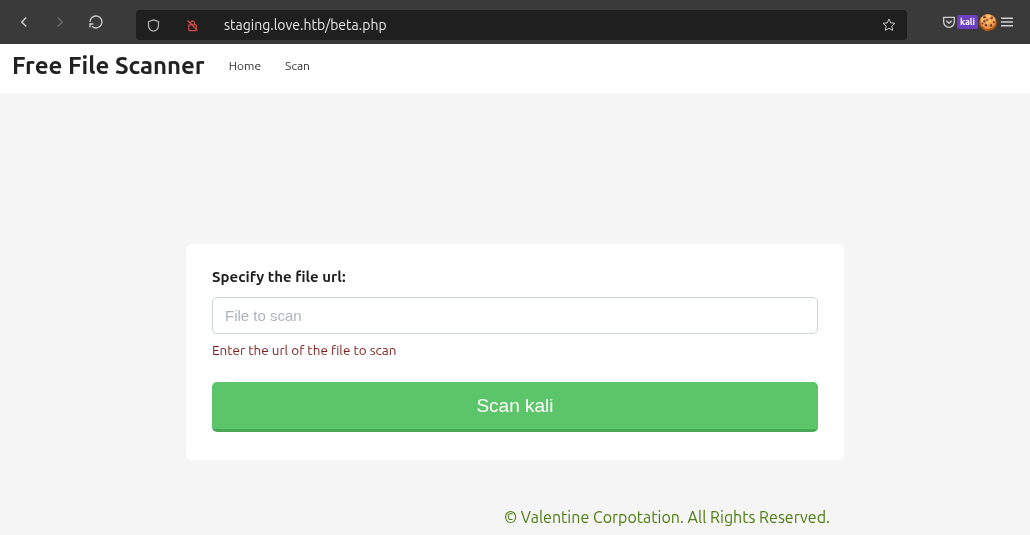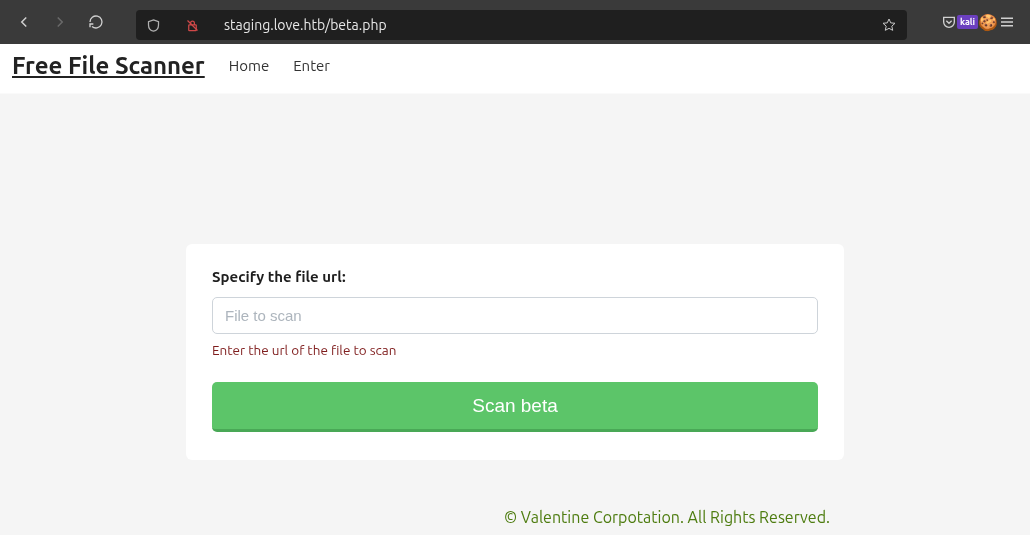--- a/index.html
+++ b/index.html
@@ -72,24 +72,23 @@
       display: flex;
       align-items: center;
       padding: 8px 12px 14px 12px;
       gap: 24px;
       border-bottom: 1px solid rgba(0,0,0,0.02);
     }
     .brand {
       font-weight: 700;
       font-size: 24px;
       color: #222;
-      text-decoration: underline;
     }
     .nav-link {
-      font-size: 15px;
+      font-size: 12px;
       color: #333;
       text-decoration: none;
     }
     .main-area {
       background: #f5f5f5;
       min-height: 447px;
       padding-top: 150px;
     }
     .card {
       background: #fff;
@@ -202,27 +201,27 @@
           <line x1="4" y1="17" x2="20" y2="17"></line>
         </svg>
     </span>
   </div>
 </div>
 
 <div class="page">
   <div class="navbar">
     <span class="brand">Free File Scanner</span>
     <a class="nav-link" href="#">Home</a>
-    <a class="nav-link" href="#">Enter</a>
+    <a class="nav-link" href="#">Scan</a>
   </div>
 
   <div class="main-area">
     <div class="card">
       <label class="form-label">Specify the file url:</label>
       <input type="text" class="text-input" placeholder="File to scan" style="">
       <div class="help-text">Enter the url of the file to scan</div>
-      <button class="scan-btn">Scan beta</button>
+      <button class="scan-btn">Scan kali</button>
     </div>
     <div class="footer">
       <span>© Valentine Corpotation. All Rights Reserved.</span>
     </div>
   </div>
 </div>
 
 </body></html>

